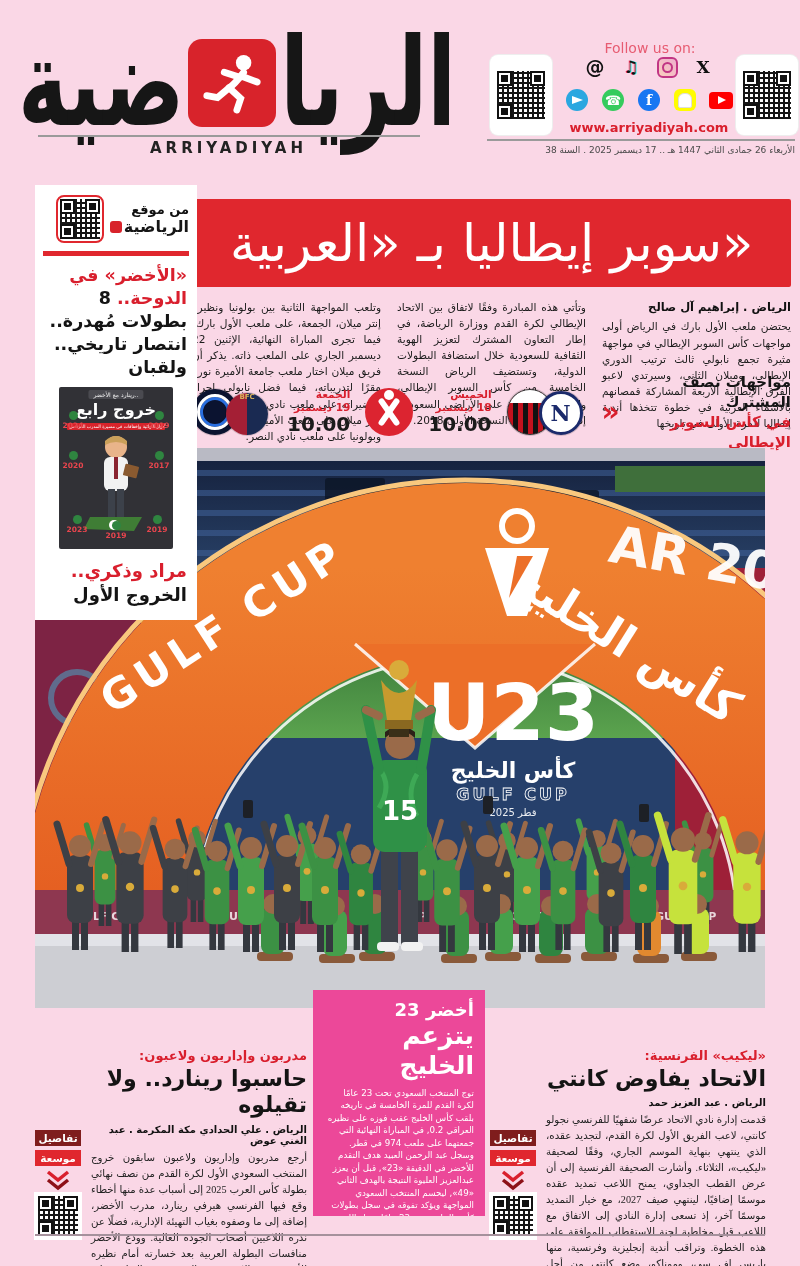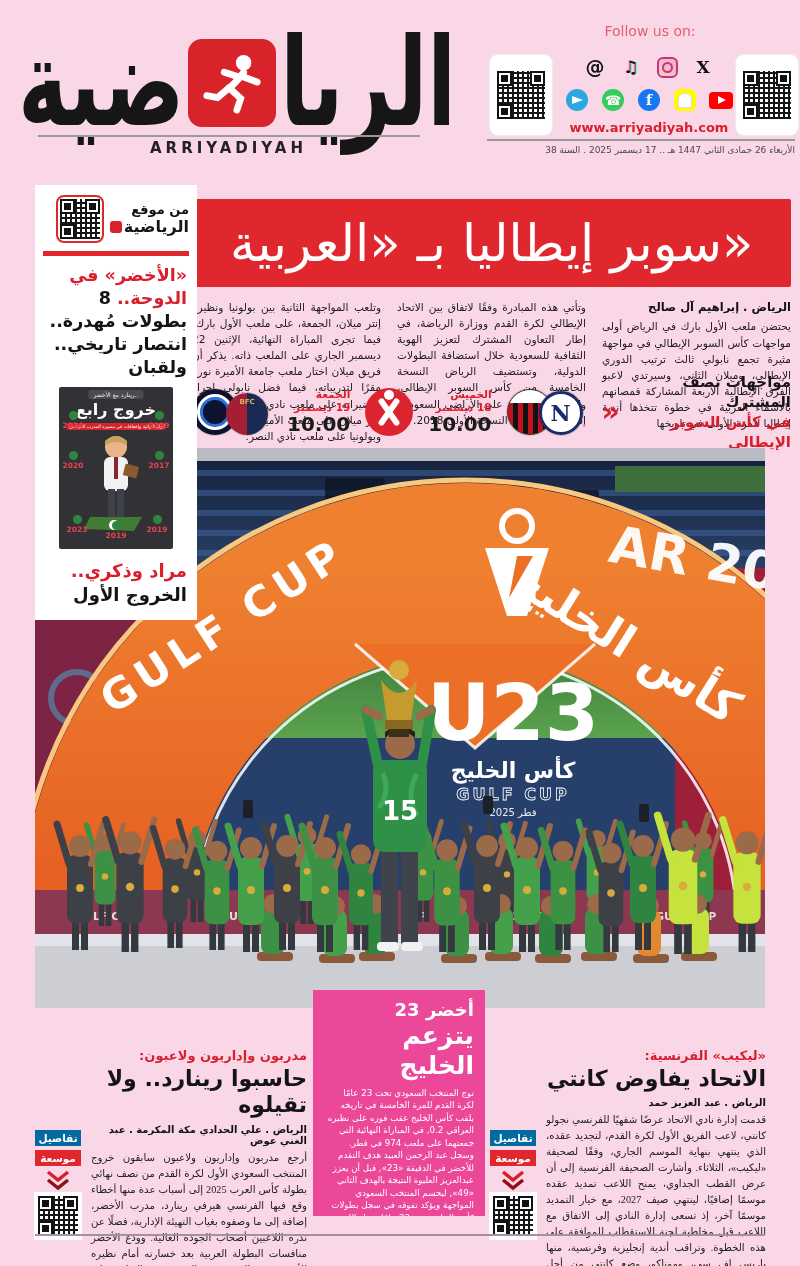--- a/index.html
+++ b/index.html
@@ -5,21 +5,21 @@
   html,body{margin:0;padding:0;background:#f2c9db;}
   .page{position:relative;width:800px;height:1266px;margin:0 auto;background:#fad7e6;overflow:hidden;
         font-family:"DejaVu Sans","Liberation Sans",sans-serif;}
   .abs{position:absolute;}
   
   .logo-block{left:36px;top:8px;width:420px;height:150px;display:flex;align-items:center;justify-content:flex-start;direction:rtl;gap:4px;}
   .logo-ar{font-size:84px;font-weight:900;color:#161616;transform:scaleY(1.45);transform-origin:center;letter-spacing:-4px;line-height:1;}
   .logo-red{width:88px;height:88px;background:#d8232b;border-radius:14px;display:flex;align-items:center;justify-content:center;flex:0 0 auto;}
   .logo-rule{left:38px;top:135px;width:382px;height:2px;background:#9a9a9a;}
   .logo-latin{left:150px;top:139px;font-size:15px;font-weight:700;letter-spacing:4px;color:#222;}
-  .follow{left:560px;top:23px;width:180px;text-align:center;color:#e75c72;font-size:14px;}
+  .follow{left:560px;top:40px;width:180px;text-align:center;color:#e75c72;font-size:14px;}
   .qr-card{width:62px;height:80px;background:#fff;border-radius:8px;display:flex;align-items:center;justify-content:center;box-shadow:0 0 0 1px #eee;}
   .qr{position:relative;background:#fff;
       background-image:repeating-linear-gradient(0deg,#161616 0 2px,transparent 2px 5px),
                        repeating-linear-gradient(90deg,#161616 0 2px,transparent 2px 5px);}
   .qr i{position:absolute;width:11px;height:11px;border:2.5px solid #111;background:#fff;}
   .qr i b{position:absolute;inset:2px;background:#111;}
   .qr i.c1{left:0;top:0}.qr i.c2{right:0;top:0}.qr i.c3{left:0;bottom:0}
   .soc-grid{left:560px;top:55px;width:178px;display:flex;flex-direction:column;gap:9px;align-items:center;}
   .soc-row{display:flex;gap:12px;align-items:center;justify-content:center;}
   .ic{width:24px;height:24px;display:flex;align-items:center;justify-content:center;font-weight:900;}
@@ -55,21 +55,21 @@
   .club{position:absolute;border-radius:50%;box-shadow:0 0 0 1px rgba(0,0,0,.15);}
   .milan{left:0;top:2px;width:46px;height:46px;background:
      linear-gradient(#fff 0 13px,transparent 13px),
      repeating-linear-gradient(90deg,#c2121e 0 5px,#111 5px 10px);border:1px solid #333;box-sizing:border-box;}
   .napoli{left:32px;top:4px;width:44px;height:44px;background:#fff;border:3px solid #1b2a6b;box-sizing:border-box;
           display:flex;align-items:center;justify-content:center;color:#1b2a6b;font-size:22px;font-weight:900;font-family:"DejaVu Serif",serif;}
   .inter{left:0;top:2px;width:46px;height:46px;background:#0b1330;box-sizing:border-box;border:2px solid #0b1330;
          display:flex;align-items:center;justify-content:center;}
   .inter span{width:30px;height:30px;border-radius:50%;border:3px solid #fff;box-shadow:inset 0 0 0 3px #2a6fe0;display:block;}
   .bologna{left:34px;top:6px;width:42px;height:42px;background:linear-gradient(90deg,#a41f35 0 50%,#1a2a52 50% 100%);
-           display:flex;align-items:flex-start;justify-content:center;color:#d8b35c;font-size:7px;font-weight:900;padding-top:5px;box-sizing:border-box;}
+           display:flex;align-items:flex-start;justify-content:center;color:#d8b35c;font-size:7px;font-weight:900;box-sizing:border-box;}
   .fx-time{text-align:right;line-height:1.15;flex:0 0 auto;}
   .fx-day,.fx-date{color:#d91f2d;font-size:10.5px;font-weight:900;}
   .fx-clock{color:#1b1b1b;font-size:20px;font-weight:900;}
   .sc-logo{width:48px;height:48px;border-radius:50%;background:#dc2430;position:relative;flex:0 0 auto;}
   .sc-logo i{position:absolute;left:21px;top:8px;width:6px;height:32px;background:#fff;border-radius:3px;display:block;}
   .sc-logo i.r1{transform:rotate(35deg);} .sc-logo i.r2{transform:rotate(-35deg);}
   .sc-logo u{position:absolute;left:19px;top:2px;width:10px;height:10px;border-radius:50%;background:#fff;display:block;}
   
   .sidebar{left:35px;top:185px;width:162px;height:435px;background:#fff;z-index:5;}
   .sb-top{display:flex;direction:rtl;align-items:center;gap:6px;padding:10px 8px 4px 8px;}
@@ -97,21 +97,21 @@
           padding:10px 11px;box-sizing:border-box;direction:rtl;text-align:right;overflow:hidden;}
   .capbox .t1{font-size:18px;font-weight:900;line-height:1.15;}
   .capbox .t2{font-size:25px;font-weight:900;line-height:1.2;margin-bottom:6px;}
   .capbox .bd{font-size:8.7px;line-height:1.44;}
   
   .article{top:1048px;height:182px;}
   .art-left{left:35px;width:272px;}
   .art-right{left:490px;width:276px;}
   .badge-col{position:absolute;left:0;top:82px;width:46px;display:flex;flex-direction:column;align-items:center;gap:4px;}
   .badge{width:46px;text-align:center;color:#fff;font-weight:900;font-size:10.5px;padding:2px 0;}
-  .badge.blk{background:#0369a1;} .badge.red{background:#e0272e;}
+  .badge.blk{background:#7f1d1d;} .badge.red{background:#e0272e;}
   .art-txt{margin-left:56px;direction:rtl;text-align:right;}
   .kicker{color:#d91f2d;font-weight:900;font-size:13px;line-height:1.2;}
   .art-head{color:#141414;font-weight:900;font-size:22px;line-height:1.22;margin-top:2px;}
   .art-by{font-weight:900;font-size:10px;color:#111;margin-top:5px;}
   .art-bd{margin-top:4px;font-family:"Liberation Serif","DejaVu Serif","DejaVu Sans",serif;
           font-size:10.2px;line-height:1.56;color:#222;text-align:justify;}
   .bot-rule{left:35px;top:1234px;width:730px;height:2px;background:#a5919c;}
 </style>
 </head>
 <body>

